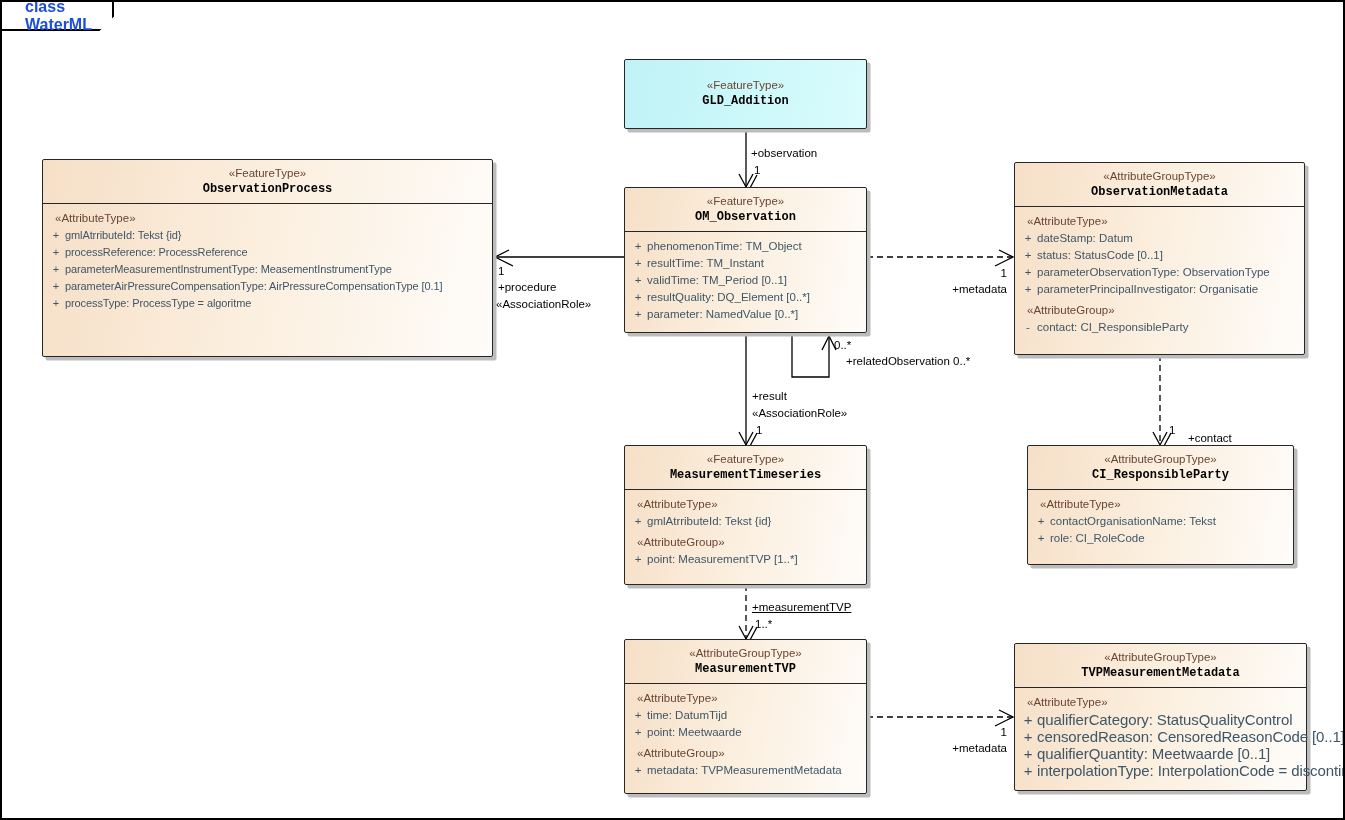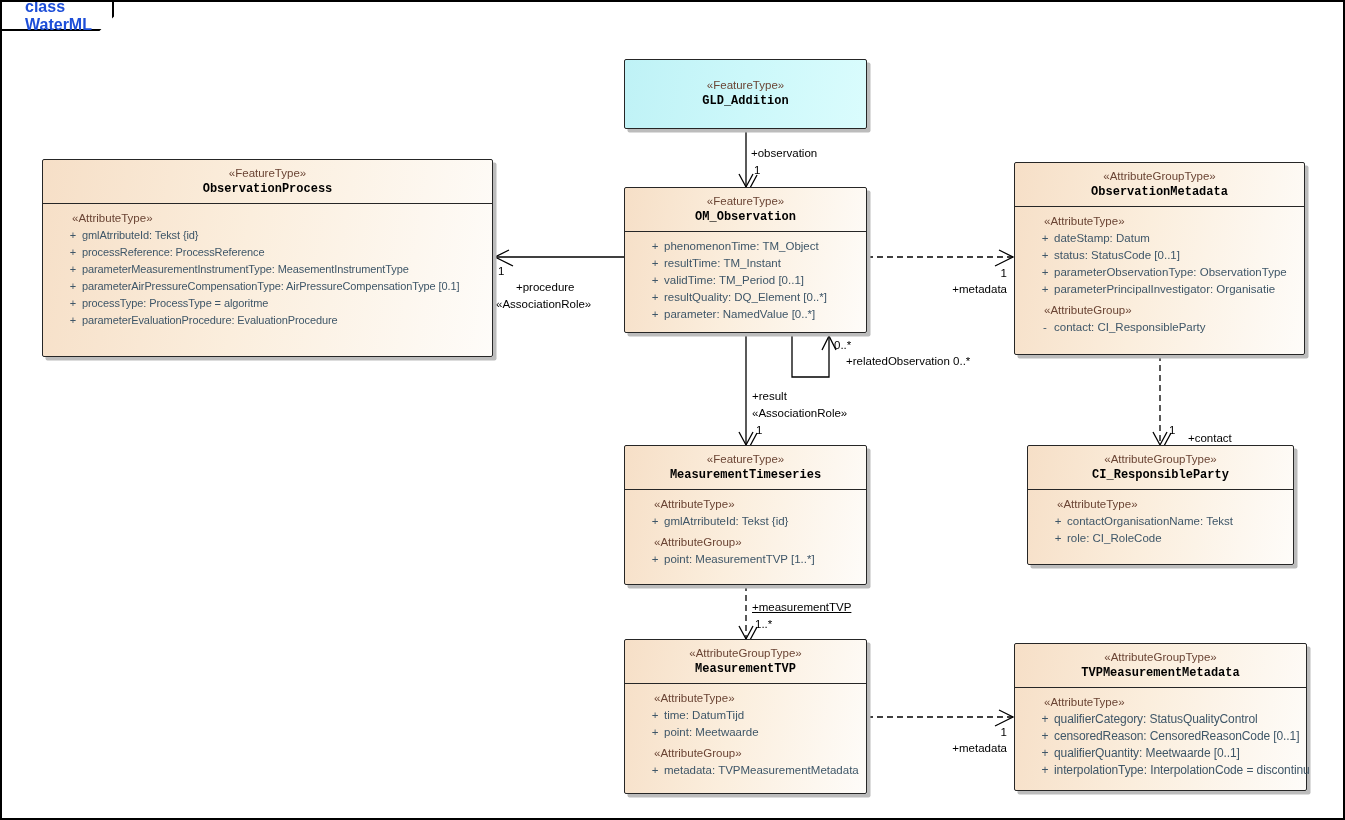--- a/index.html
+++ b/index.html
@@ -30,49 +30,49 @@
   }
   .uml-class.cyan {
     background:linear-gradient(100deg, #bff2f6 0%, #ccf8fa 50%, #dafcfd 100%);
   }
   .uml-class .hdr { text-align:center; padding-top:6px; }
   .uml-class.center-hdr .hdr { padding-top:0; height:100%; display:flex; flex-direction:column; justify-content:center; }
   .stype { font-size:11.5px; color:#6a4434; line-height:15px; }
   .cname { font-size:12px; font-weight:bold; color:#000; line-height:17px;font-family:Liberation Mono, monospace; }
   .uml-class .body {
     border-top:1.5px solid #262626; margin-top:5px;
-    padding:6px 8px 4px 21px;
+    padding:6px 8px 4px 4px;
   }
   .row { line-height:17px; white-space:nowrap; }
   .row.grp { font-size:11.5px; color:#6a4434; padding-left:8px; }
   .row.grp + .row.grp, .row.attr + .row.grp { margin-top:4px; }
   .row.attr { font-size:11.5px; color:#3e5668; }
   .row.attr .vis { display:inline-block; width:18px; text-align:center; }
   .row.attr .txt { }
 
   #box-gld  { left:622px; top:57px;  width:243px; height:70px; }
   #box-op   { left:40px;  top:157px; width:451px; height:198px; }
   #box-op .row { line-height:17px; }
   #box-op .row.attr { font-size:11px; letter-spacing:-0.1px; }
   #box-om   { left:622px; top:185px; width:243px; height:146px; }
   #box-omd  { left:1012px; top:160px; width:291px; height:193px; }
   #box-mts  { left:622px; top:443px; width:243px; height:140px; }
   #box-cip  { left:1025px; top:443px; width:267px; height:120px; }
   #box-mtvp { left:622px; top:637px; width:243px; height:155px; }
   #box-tvpm { left:1012px; top:641px; width:293px; height:148px; }
-  #box-tvpm .row.attr { font-size:12px; letter-spacing:-0.1px; }
+  #box-tvpm .row.attr { font-size:15px; letter-spacing:-0.1px; }
 
   
   .clabel { position:absolute; z-index:4; font-size:11.5px; color:#000; white-space:nowrap; line-height:14px; }
   .clabel.right { text-align:right; }
 
   #lbl-observation      { left:749px; top:144px; }
   #lbl-observation-m    { left:752px; top:161px; }
   #lbl-procedure-m      { left:496px; top:262px; }
-  #lbl-procedure        { left:496px; top:278px;padding-left:18px; }
+  #lbl-procedure        { left:496px; top:278px; }
   #lbl-procedure-s      { left:494px; top:295px; }
   #lbl-metatop-m        { left:955px; top:264px; width:50px; }
   #lbl-metatop          { left:905px; top:280px; width:100px; }
   #lbl-related-m        { left:832px; top:336px; }
   #lbl-related          { left:844px; top:352px; }
   #lbl-result           { left:750px; top:387px; }
   #lbl-result-s         { left:750px; top:404px; }
   #lbl-result-m         { left:754px; top:421px; }
   #lbl-contact          { left:1186px; top:405px;margin-top:24px; }
   #lbl-contact-m        { left:1167px; top:421px; }
@@ -131,21 +131,20 @@
       <div class="stype">«FeatureType»</div>
       <div class="cname">ObservationProcess</div>
     </div>
     <div class="body">
         <div class="row grp">«AttributeType»</div>
         <div class="row attr"><span class="vis">+</span><span class="txt">gmlAtrributeId: Tekst {id}</span></div>
         <div class="row attr"><span class="vis">+</span><span class="txt">processReference: ProcessReference</span></div>
         <div class="row attr"><span class="vis">+</span><span class="txt">parameterMeasurementInstrumentType: MeasementInstrumentType</span></div>
         <div class="row attr"><span class="vis">+</span><span class="txt">parameterAirPressureCompensationType: AirPressureCompensationType [0.1]</span></div>
         <div class="row attr"><span class="vis">+</span><span class="txt">processType: ProcessType = algoritme</span></div>
-        <div class="row attr"><span class="vis">+</span><span class="txt">parameterEvaluationProcedure: EvaluationProcedure</span></div>
       </div>
   </div>
 
   <div class="uml-class" id="box-om">
     <div class="hdr">
       <div class="stype">«FeatureType»</div>
       <div class="cname">OM_Observation</div>
     </div>
     <div class="body">
         <div class="row attr"><span class="vis">+</span><span class="txt">phenomenonTime: TM_Object</span></div>

